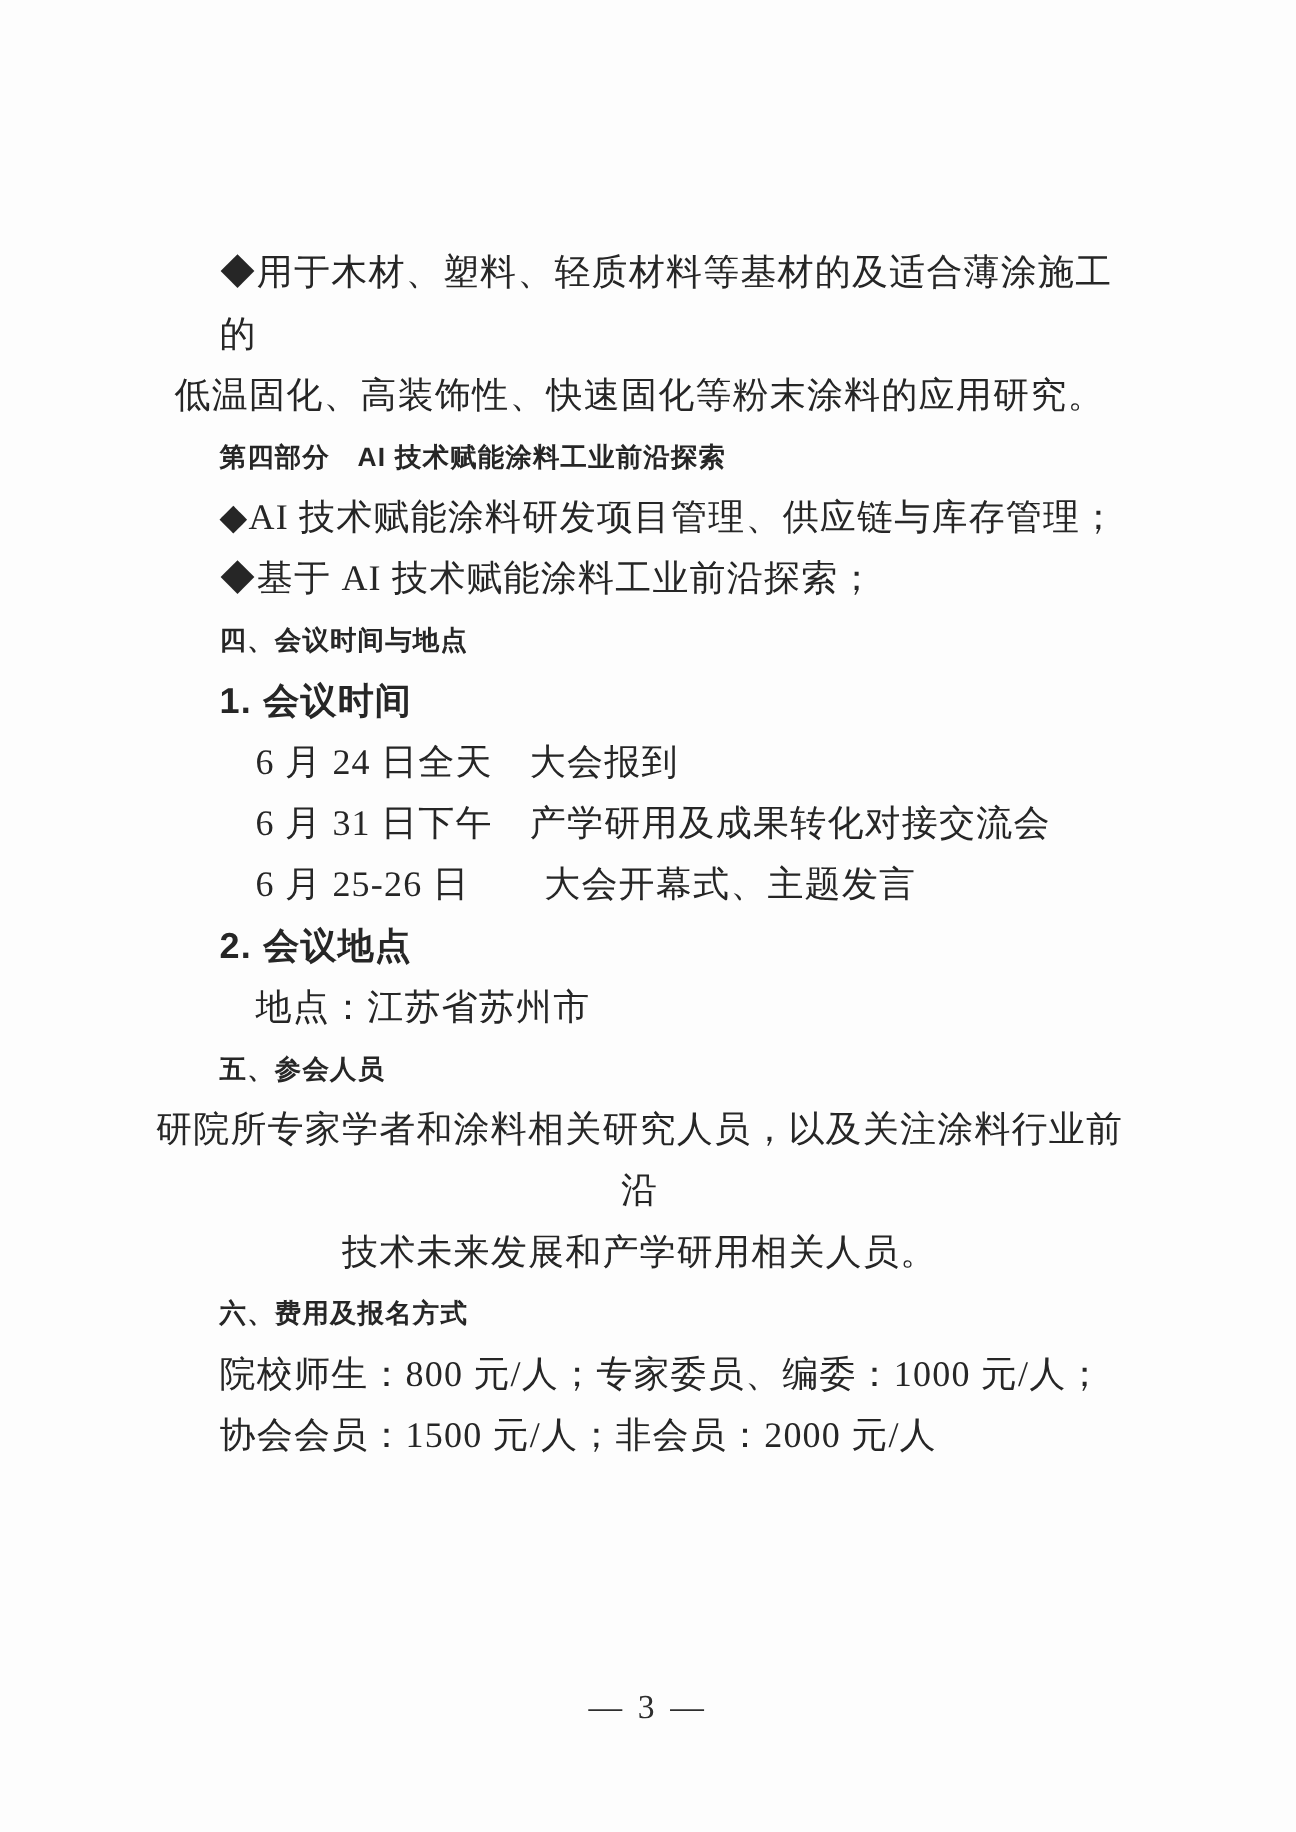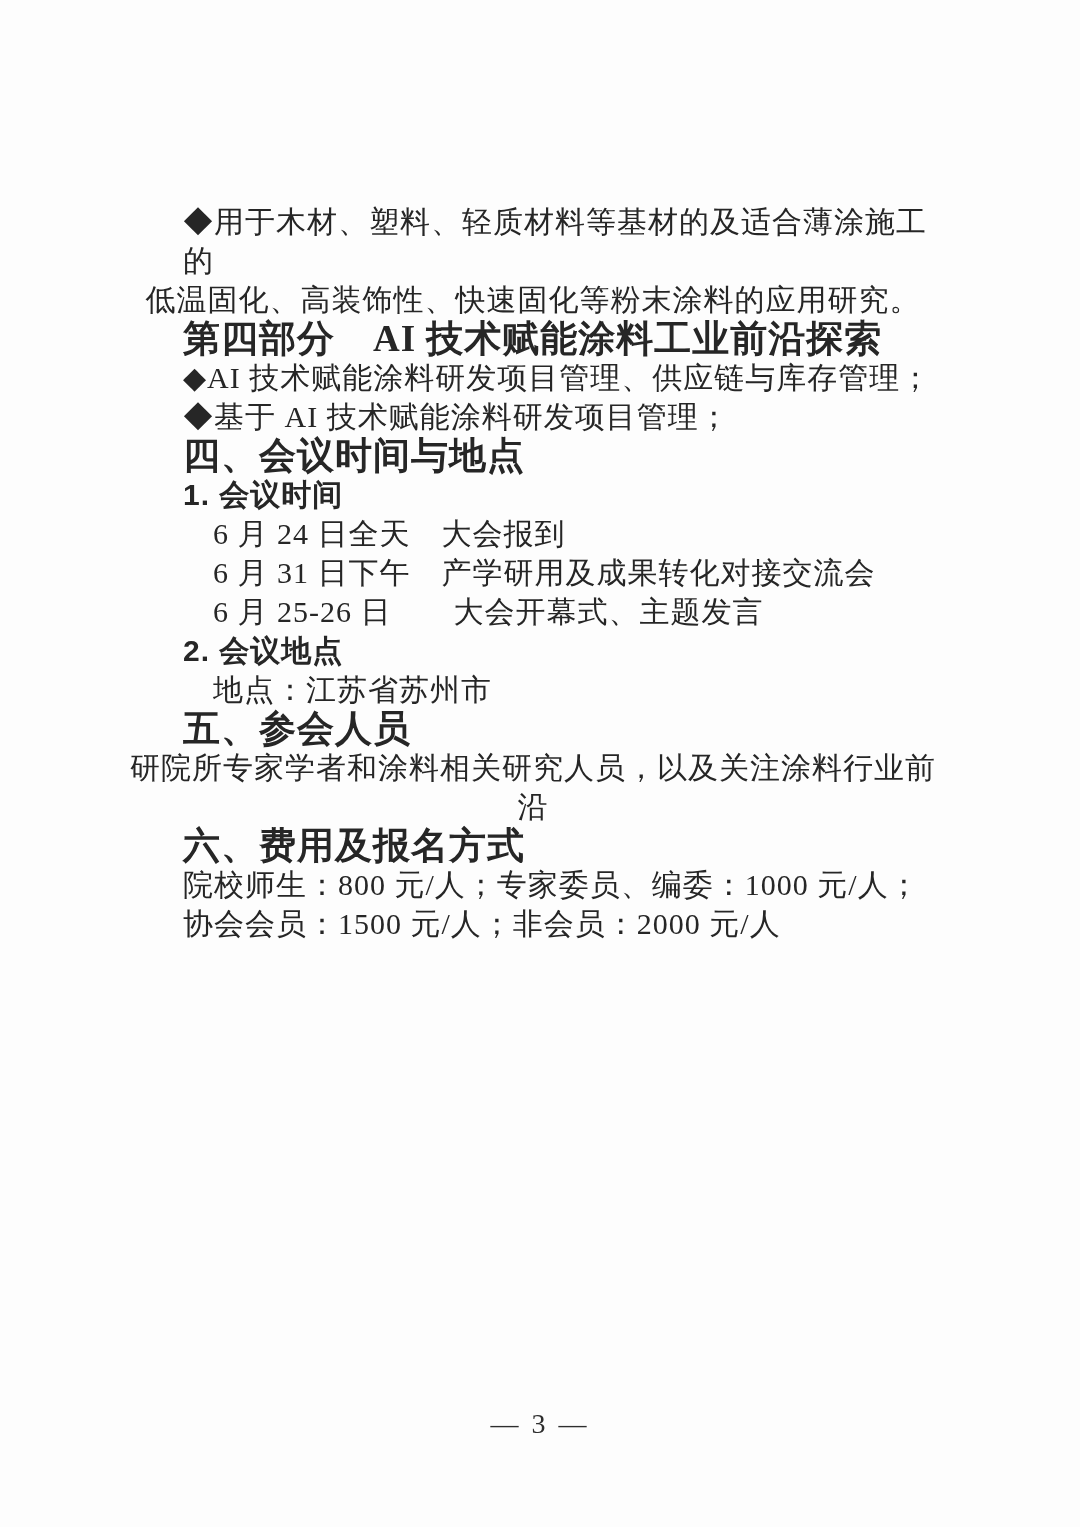--- a/index.html
+++ b/index.html
@@ -18,31 +18,31 @@
   }
   .content {
     position: absolute;
     left: 123px;
     top: 0;
     width: 820px;
     padding-top: 202px;
   }
   .line {
     font-size: 30px;
-    line-height: 39px;
+    line-height: 51px;
     letter-spacing: 1px;
     white-space: pre-wrap;
   }
   .ind0 { padding-left: 0; text-align: center; }
   .ind2 { padding-left: 60px; }
   .ind3 { padding-left: 90px; }
   .heading {
-    font-family: Liberation Serif, serif;
+    font-family: Liberation Sans, sans-serif;
     font-weight: 700;
-    font-size: 37px;
+    font-size: 22px;
   }
   .subheading {
     font-family: Liberation Sans, sans-serif;
     font-weight: 700;
   }
   .kai {
     font-family: "Liberation Serif", serif;
   }
   .pagenum {
     position: absolute;
@@ -57,28 +57,29 @@
 </style>
 </head>
 <body>
 
 <div class="page">
   <div class="content">
     <div class="line ind2">◆用于木材、塑料、轻质材料等基材的及适合薄涂施工的</div>
     <div class="line ind0">低温固化、高装饰性、快速固化等粉末涂料的应用研究。</div>
     <div class="line ind2 heading">第四部分　AI 技术赋能涂料工业前沿探索</div>
     <div class="line ind2">◆AI 技术赋能涂料研发项目管理、供应链与库存管理；</div>
-    <div class="line ind2">◆基于 AI 技术赋能涂料研发项目管理；</div>
+    <div class="line ind2">◆基于 AI 技术赋能涂料工业前沿探索；</div>
     <div class="line ind2 heading">四、会议时间与地点</div>
     <div class="line ind2 subheading">1. 会议时间</div>
     <div class="line ind3">6 月 24 日全天　大会报到</div>
     <div class="line ind3">6 月 31 日下午　产学研用及成果转化对接交流会</div>
     <div class="line ind3">6 月 25-26 日　　大会开幕式、主题发言</div>
     <div class="line ind2 subheading">2. 会议地点</div>
     <div class="line ind3">地点：江苏省苏州市</div>
     <div class="line ind2 heading">五、参会人员</div>
     <div class="line ind0">研院所专家学者和涂料相关研究人员，以及关注涂料行业前沿</div>
+    <div class="line ind0">技术未来发展和产学研用相关人员。</div>
     <div class="line ind2 heading">六、费用及报名方式</div>
     <div class="line ind2 kai">院校师生：800 元/人；专家委员、编委：1000 元/人；</div>
     <div class="line ind2 kai">协会会员：1500 元/人；非会员：2000 元/人</div>
   </div>
   <div class="pagenum">— 3 —</div>
 </div>
 
 </body></html>

